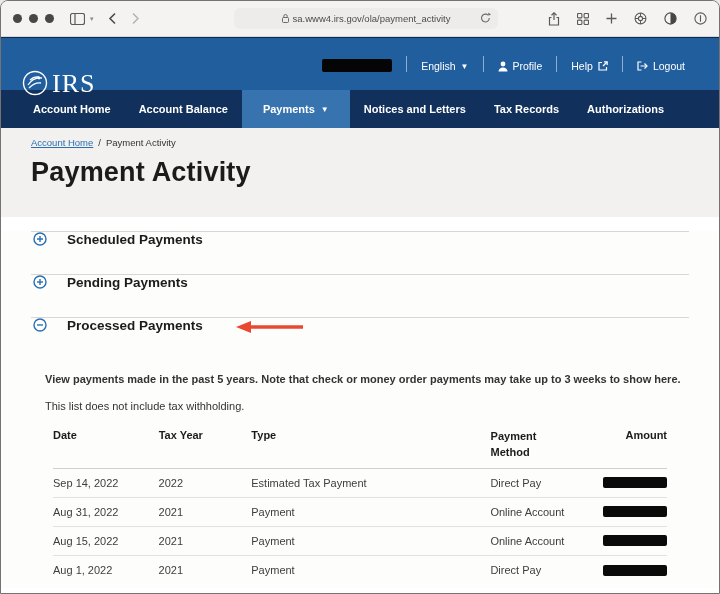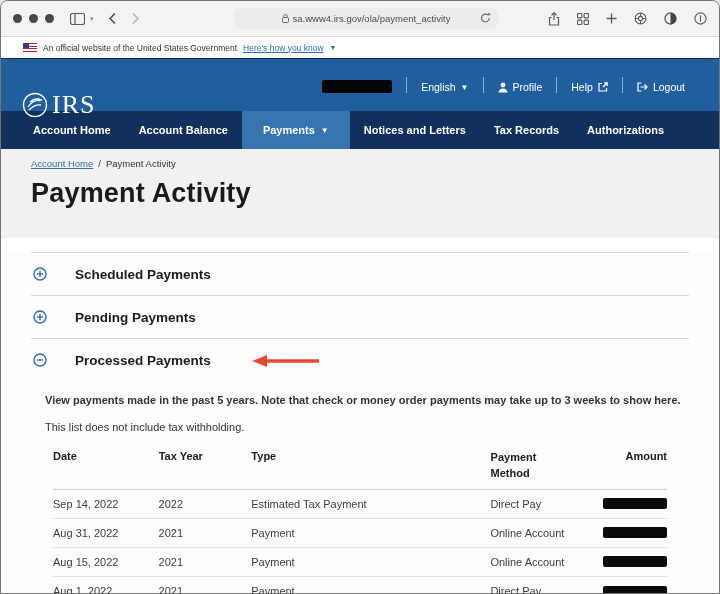--- a/index.html
+++ b/index.html
@@ -31,21 +31,21 @@
   .gov-banner{height:21px;background:#fff;display:flex;align-items:center;padding-left:22px;
               font-size:8.5px;color:#333;gap:6px;}
   .flag{width:14px;height:9px;background:repeating-linear-gradient(#b22234 0 1.3px,#fff 1.3px 2.6px);
         position:relative;flex:0 0 auto;}
   .flag::after{content:"";position:absolute;left:0;top:0;width:6px;height:5px;background:#3c3b6e;}
   .gov-link{color:var(--link-blue);text-decoration:underline;}
   .gov-chev{font-size:7px;color:var(--link-blue);}
   
   .irs-header{height:53px;background:var(--header-blue);border-top:1px solid #0d2b52;
               display:flex;align-items:center;padding:0 20px;color:#fff;}
-  .logo{display:flex;align-items:center;gap:3px;margin-top:39px;}
+  .logo{display:flex;align-items:flex-start;gap:3px;margin-top:39px;}
   .logo-text{font-family:"Liberation Serif",serif;font-size:26px;letter-spacing:1px;color:#fff;}
   .header-menu{margin-left:auto;display:flex;align-items:flex-end;font-size:10.5px;}
   .hm-item{display:flex;align-items:center;gap:5px;padding:0 14px;white-space:nowrap;}
   .hm-sep{width:1px;height:16px;background:rgba(255,255,255,.5);}
   .redact-name{width:70px;height:13px;background:#050505;border-radius:2px;}
   .hm-chev{font-size:8px;}
   
   .main-nav{height:38px;background:var(--nav-navy);display:flex;align-items:stretch;
             padding-left:18px;font-size:11px;color:#fff;}
   .nav-item{display:flex;align-items:center;padding:0 14px;font-weight:600;white-space:nowrap;}
@@ -53,21 +53,21 @@
   .nav-chev{font-size:8px;}
   
   .hero{height:89px;background:var(--hero-gray);padding:9px 30px 0 30px;}
   .breadcrumb{font-size:9.5px;color:#333;display:flex;gap:5px;align-items:center;}
   .bc-link{color:var(--link-blue);text-decoration:underline;}
   .page-title{font-size:27px;font-weight:800;color:var(--text-dark);margin-top:9px;letter-spacing:.2px;}
   
   .content{background:#fdfdfc;padding:0 30px;height:357px;}
   .divider{border-top:1px solid var(--divider);}
   .divider.first{margin-top:14px;}
-  .acc-row{height:42px;display:flex;align-items:center;gap:28px;padding-left:2px;}
+  .acc-row{height:42px;display:flex;gap:20px;padding-left:2px;}
   .acc-label{font-size:13.5px;font-weight:700;color:var(--text-dark);}
   .arrow-annot{margin-left:12px;margin-top:2px;}
   .desc{margin-left:14px;font-size:11px;color:#333;}
   .desc.line1{margin-top:13px;font-weight:bold;}
   .desc.line2{margin-top:15px;}
   
   .ptable{margin:17px 22px 0 22px;}
   .t-head{display:flex;font-size:11px;font-weight:700;color:var(--text-dark);
           padding-bottom:7px;border-bottom:1px solid #cfcfcd;}
   .t-row{display:flex;align-items:center;height:29px;font-size:11px;color:var(--text-body);
@@ -163,26 +163,20 @@
       </span>
       <span>
         <svg class="cicon" width="13" height="13" viewBox="0 0 13 13">
             <circle cx="6.5" cy="6.5" r="5.6" fill="none" stroke="#5a5a5a" stroke-width="1.1"></circle>
             <line x1="6.5" y1="3.2" x2="6.5" y2="9.8" stroke="#5a5a5a" stroke-width="1.1"></line>
           </svg>
       </span>
     </div>
   </div>
 
-  <div class="gov-banner">
-    <span class="flag"></span>
-    <span>An official website of the United States Government</span>
-    <span class="gov-link">Here's how you know</span>
-    <span class="gov-chev">▼</span>
-  </div>
 
   <div class="irs-header">
     <div class="logo">
       <svg width="28" height="28" viewBox="0 0 28 28">
         <circle cx="14" cy="14" r="11.5" fill="none" stroke="#ffffff" stroke-width="1.4"></circle>
         <path d="M7 16 q5 -8 14 -7 M8 19 q6 -6 12 -5 M9 11 q4 -4 9 -3" fill="none" stroke="#ffffff" stroke-width="1.3"></path>
         <circle cx="18" cy="9" r="1.4" fill="#ffffff"></circle>
       </svg>
       <span class="logo-text">IRS</span>
     </div>

